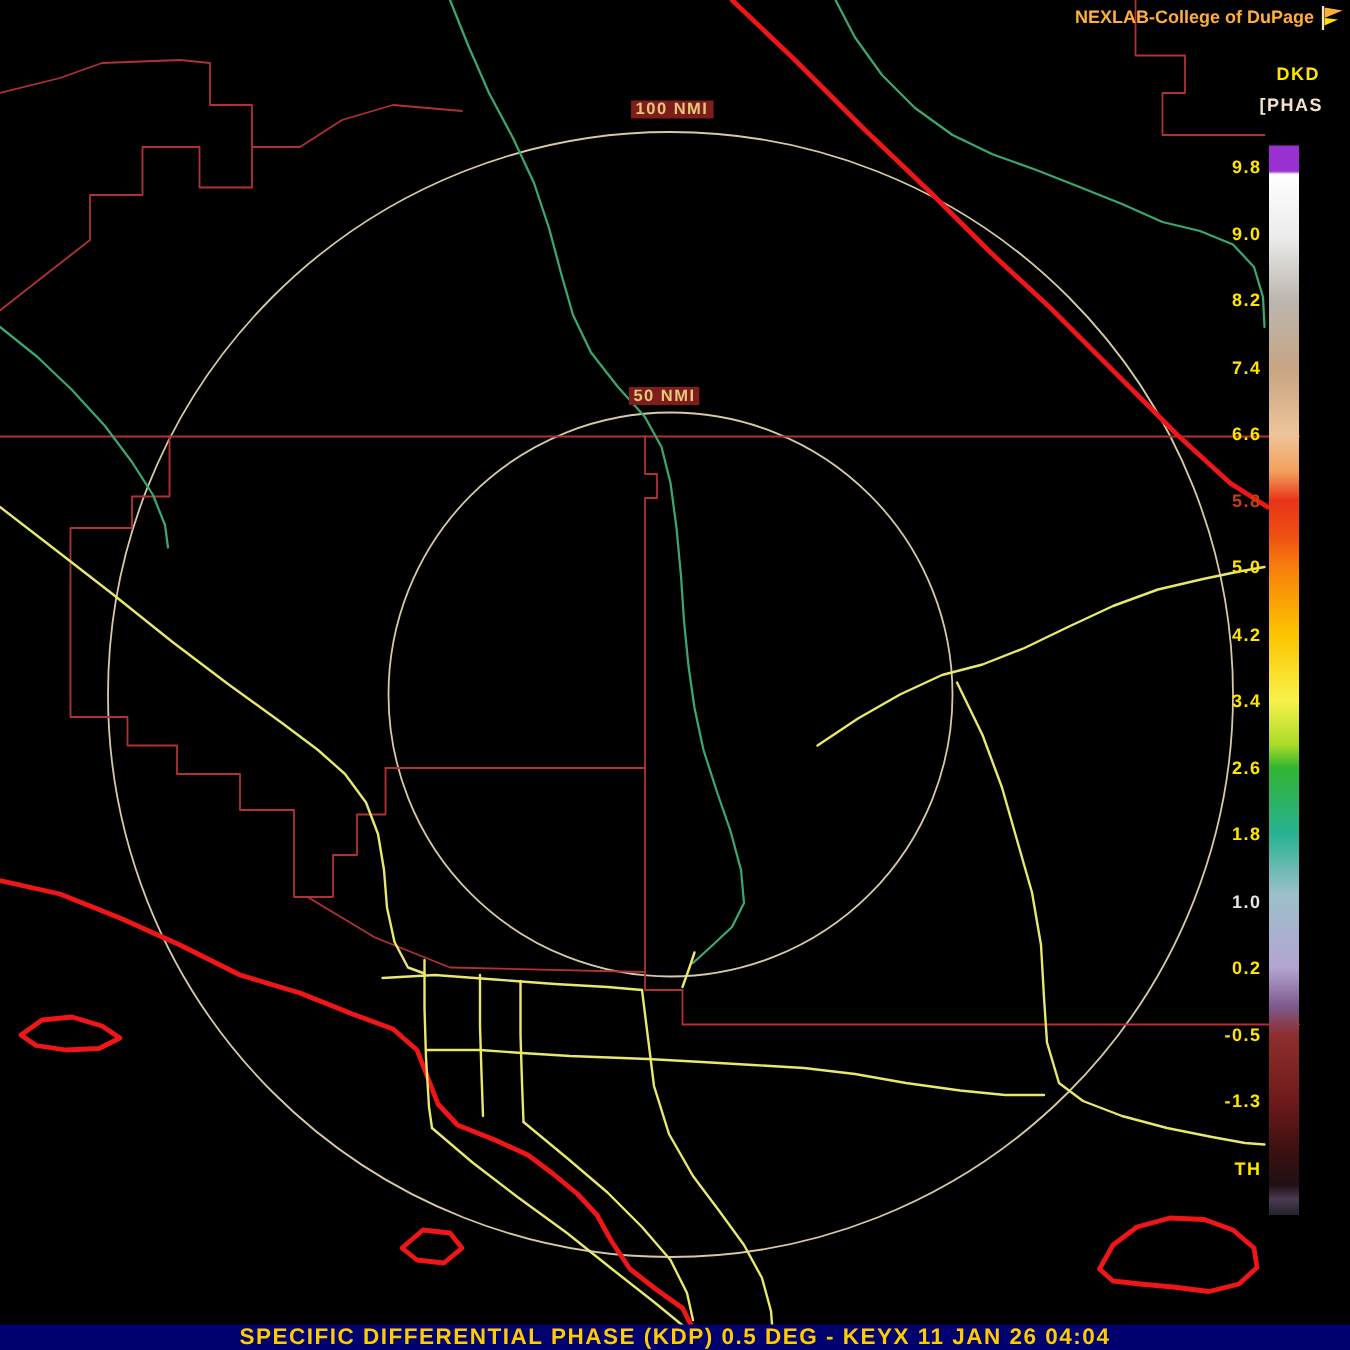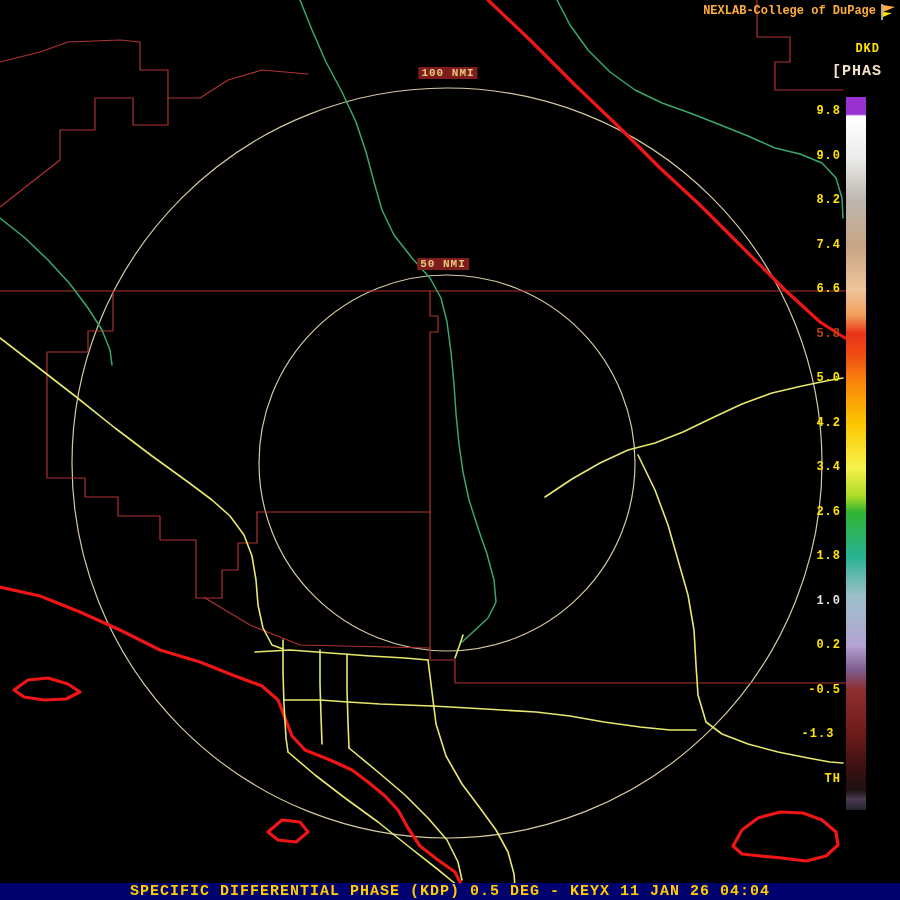--- a/index.html
+++ b/index.html
@@ -1,25 +1,25 @@
 <!DOCTYPE html>
 <html><head>
 <meta charset="utf-8">
 <style>
   html,body{margin:0;padding:0;background:#000;}
   #screen{
     position:relative;width:900px;height:900px;background:#000;overflow:hidden;
-    font-family:Liberation Mono, monospace;
+    font-family:Liberation Sans, sans-serif;
   }
   #radar-map{position:absolute;left:0;top:0;width:900px;height:900px;}
   .hdr-text{position:absolute;font-weight:bold;white-space:pre;}
   #brand{top:4px;right:24px;font-size:12px;letter-spacing:0px;}
   #logo{position:absolute;top:3px;right:3px;width:18px;height:18px;}
   #product-code{top:42px;right:20px;font-size:12px;letter-spacing:1px;margin-left:26px;}
-  #units-label{top:63px;right:18px;font-size:15px;letter-spacing:1px;}
+  #units-label{top:63px;right:18px;font-size:12px;letter-spacing:1px;}
   #colorbar{position:absolute;border:0;}
   .cb-tick{
     position:absolute;right:59px;width:46px;text-align:right;
     font-size:12px;font-weight:bold;letter-spacing:1px;
   }
   .ring-label{
     position:absolute;transform:translate(-50%,-50%);
     background:#7f1d1d;padding:0 3px;font-size:11px;font-weight:bold;letter-spacing:1px;
     white-space:nowrap;
   }
@@ -97,15 +97,15 @@
     <div class="cb-tick" style="top: 282px; color: rgb(255, 228, 0);">6.6</div>
     <div class="cb-tick" style="top: 326.5px; color: #c2410c;">5.8</div>
     <div class="cb-tick" style="top: 371px; color: rgb(255, 228, 0);">5.0</div>
     <div class="cb-tick" style="top: 415.5px; color: rgb(255, 228, 0);">4.2</div>
     <div class="cb-tick" style="top: 460px; color: rgb(255, 228, 0);">3.4</div>
     <div class="cb-tick" style="top: 504.5px; color: rgb(255, 228, 0);">2.6</div>
     <div class="cb-tick" style="top: 549px; color: rgb(255, 228, 0);">1.8</div>
     <div class="cb-tick" style="top: 593.5px; color: #e5e5e5; margin-left: 40px;">1.0</div>
     <div class="cb-tick" style="top: 638px; color: rgb(255, 228, 0);">0.2</div>
     <div class="cb-tick" style="top: 682.5px; color: rgb(255, 228, 0);">-0.5</div>
-    <div class="cb-tick" style="top: 727px; color: rgb(255, 228, 0); text-align: center;">-1.3</div>
+    <div class="cb-tick" style="top: 727px; color: rgb(255, 228, 0);">-1.3</div>
     <div class="cb-tick" style="top: 771.5px; color: rgb(255, 228, 0);">TH</div>
   </div>
 
 </body></html>

